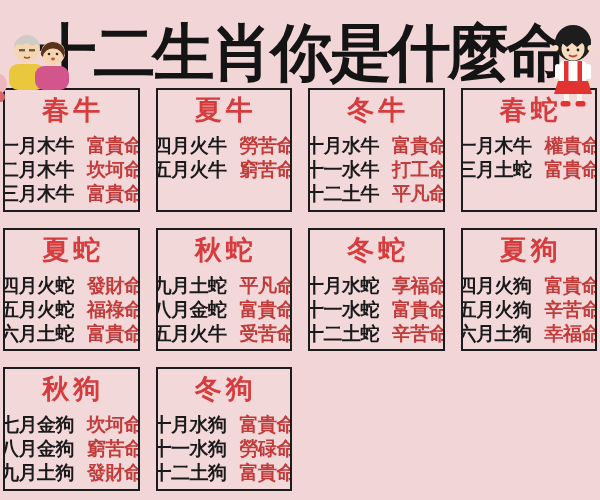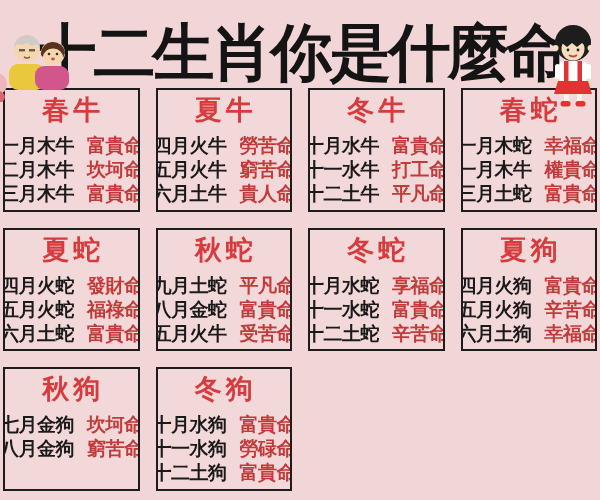--- a/index.html
+++ b/index.html
@@ -145,38 +145,36 @@
         <div class="fortune-line"><span class="prefix">二月木牛</span><span class="fortune">坎坷命</span></div>
         <div class="fortune-line"><span class="prefix">三月木牛</span><span class="fortune">富貴命</span></div>
       </div>
     </div>
 
     <div class="cell">
       <div class="cell-header">夏牛</div>
       <div class="cell-lines">
         <div class="fortune-line"><span class="prefix">四月火牛</span><span class="fortune">勞苦命</span></div>
         <div class="fortune-line"><span class="prefix">五月火牛</span><span class="fortune">窮苦命</span></div>
-        <div class="fortune-line"><span class="prefix">六月土牛</span><span class="fortune">貴人命</span></div>
       </div>
     </div>
 
 
     <div class="cell">
       <div class="cell-header">冬牛</div>
       <div class="cell-lines">
         <div class="fortune-line"><span class="prefix">十月水牛</span><span class="fortune">富貴命</span></div>
         <div class="fortune-line"><span class="prefix">十一水牛</span><span class="fortune">打工命</span></div>
         <div class="fortune-line"><span class="prefix">十二土牛</span><span class="fortune">平凡命</span></div>
       </div>
     </div>
 
     <div class="cell">
       <div class="cell-header">春蛇</div>
       <div class="cell-lines">
-        <div class="fortune-line"><span class="prefix">一月木蛇</span><span class="fortune">幸福命</span></div>
         <div class="fortune-line"><span class="prefix">一月木牛</span><span class="fortune">權貴命</span></div>
         <div class="fortune-line"><span class="prefix">三月土蛇</span><span class="fortune">富貴命</span></div>
       </div>
     </div>
 
     <div class="cell">
       <div class="cell-header">夏蛇</div>
       <div class="cell-lines">
         <div class="fortune-line"><span class="prefix">四月火蛇</span><span class="fortune">發財命</span></div>
         <div class="fortune-line"><span class="prefix">五月火蛇</span><span class="fortune">福祿命</span></div>
@@ -210,20 +208,21 @@
         <div class="fortune-line"><span class="prefix">五月火狗</span><span class="fortune">辛苦命</span></div>
         <div class="fortune-line"><span class="prefix">六月土狗</span><span class="fortune">幸福命</span></div>
       </div>
     </div>
 
     <div class="cell">
       <div class="cell-header">秋狗</div>
       <div class="cell-lines">
         <div class="fortune-line"><span class="prefix">七月金狗</span><span class="fortune">坎坷命</span></div>
         <div class="fortune-line"><span class="prefix">八月金狗</span><span class="fortune">窮苦命</span></div>
+        <div class="fortune-line"><span class="prefix">九月土狗</span><span class="fortune">發財命</span></div>
       </div>
     </div>
 
     <div class="cell">
       <div class="cell-header">冬狗</div>
       <div class="cell-lines">
         <div class="fortune-line"><span class="prefix">十月水狗</span><span class="fortune">富貴命</span></div>
         <div class="fortune-line"><span class="prefix">十一水狗</span><span class="fortune">勞碌命</span></div>
         <div class="fortune-line"><span class="prefix">十二土狗</span><span class="fortune">富貴命</span></div>
       </div>

